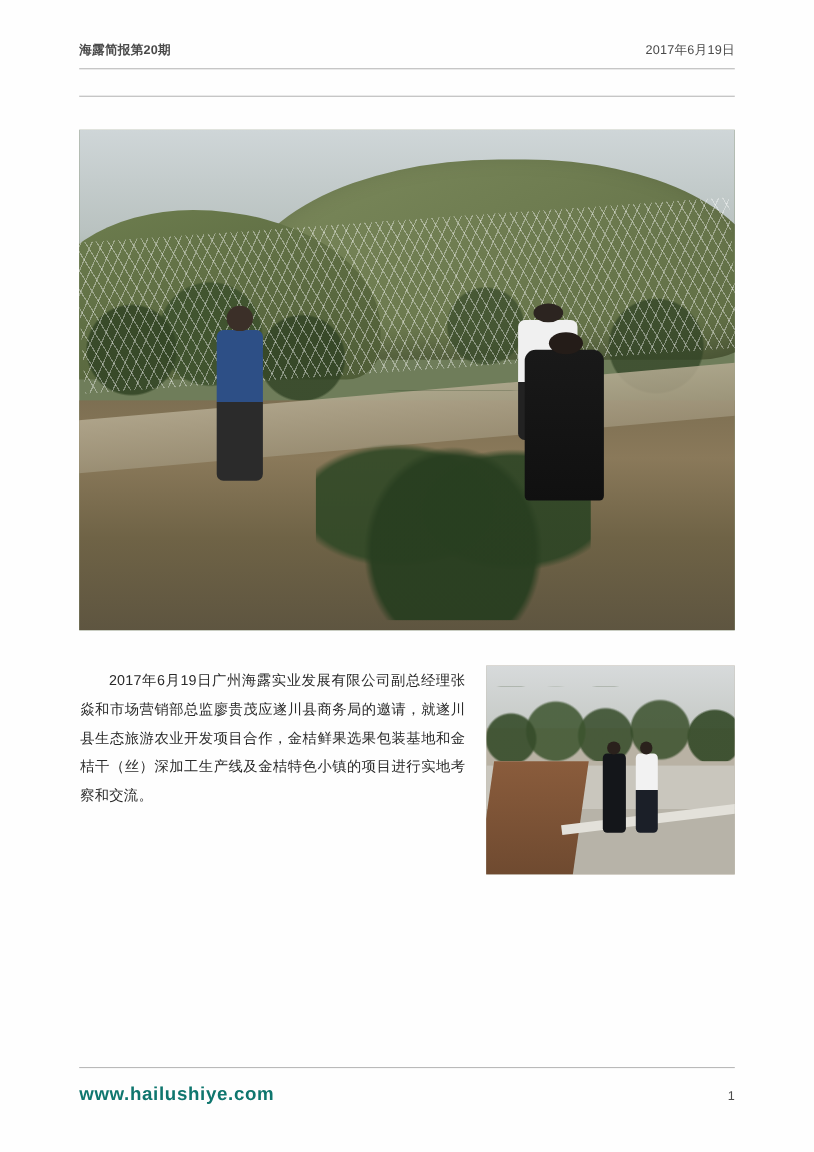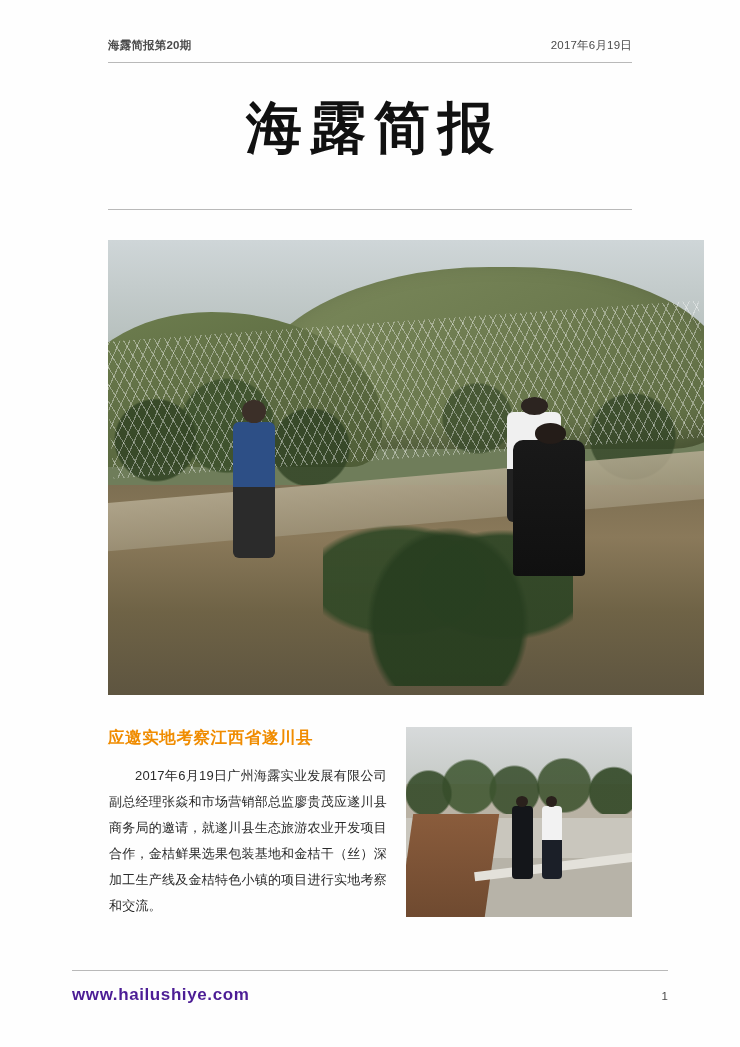--- a/index.html
+++ b/index.html
@@ -12,21 +12,21 @@
     height: 1047px;
     font-family: "Liberation Sans", "DejaVu Sans", sans-serif;
     color: #231f20;
     position: relative;
     overflow: hidden;
   }
   .page {
     width: 740px;
     height: 1047px;
     box-sizing: border-box;
-    padding: 0 108px;
+    padding: 0 72px;
     position: relative;
     background: #fefefe;
   }
 
   
   .header {
     display: flex;
     justify-content: space-between;
     align-items: flex-end;
     padding-top: 38px;
@@ -200,61 +200,57 @@
   }
   .footer-rule { border-bottom: 1px solid #b9b9b9; margin-bottom: 14px; }
   .footer-row {
     display: flex;
     justify-content: space-between;
     align-items: baseline;
   }
   .footer-url {
     font-size: 17px;
     font-weight: 700;
-    color: #4c1d95;
+    color: #0f766e;
     letter-spacing: 0.6px;
   }
   .footer-page {
     font-size: 11.5px;
     color: #4a4a4a;
   }
 </style>
 </head>
 <body>
 
 <div class="page">
 
   <div class="header">
     <div class="issue">海露简报第20期</div>
     <div class="date">2017年6月19日</div>
   </div>
   <div class="header-rule"></div>
 
-  <div class="masthead">
-    <div class="title">海露简报</div>
-  </div>
   <div class="masthead-rule"></div>
 
   <div class="hero">
     <div class="hero-sky"></div>
     <div class="hero-hill"></div>
     <div class="hero-hill2"></div>
     <div class="hero-trees"></div>
     <div class="hero-ground"></div>
     <div class="hero-path"></div>
     <div class="hero-net"></div>
     <div class="hero-bush"></div>
     <div class="hero-person p1"></div>
     <div class="hero-person p2"></div>
     <div class="hero-person p3"></div>
   </div>
 
   <div class="article">
     <div class="article-text">
-      <h2 class="article-title">应邀实地考察江西省遂川县</h2>
       <p class="article-body">2017年6月19日广州海露实业发展有限公司副总经理张焱和市场营销部总监廖贵茂应遂川县商务局的邀请，就遂川县生态旅游农业开发项目合作，金桔鲜果选果包装基地和金桔干（丝）深加工生产线及金桔特色小镇的项目进行实地考察和交流。</p>
     </div>
     <div class="article-photo">
       <div class="ap-sky"></div>
       <div class="ap-trees"></div>
       <div class="ap-road"></div>
       <div class="ap-dirt"></div>
       <div class="ap-curb"></div>
       <div class="ap-p1"></div>
       <div class="ap-p2"></div>

